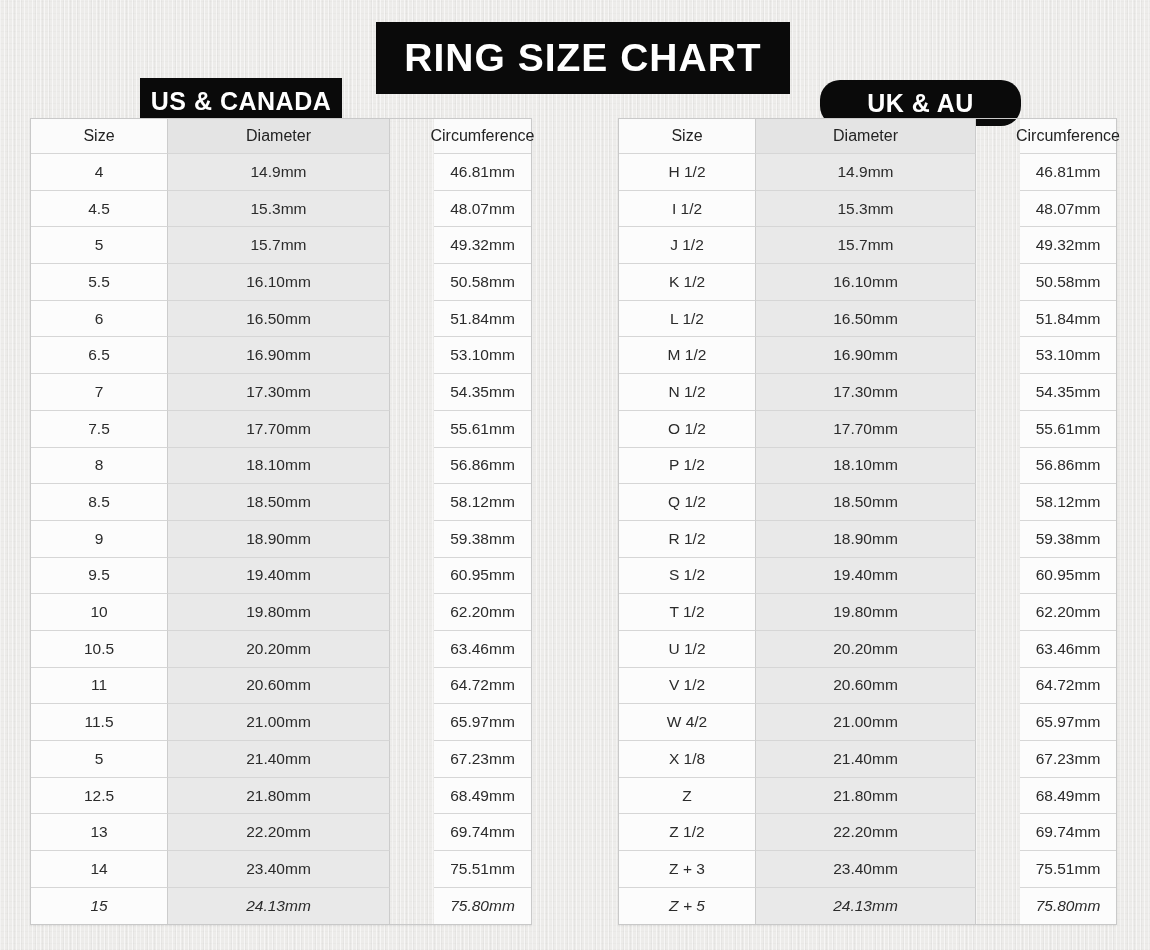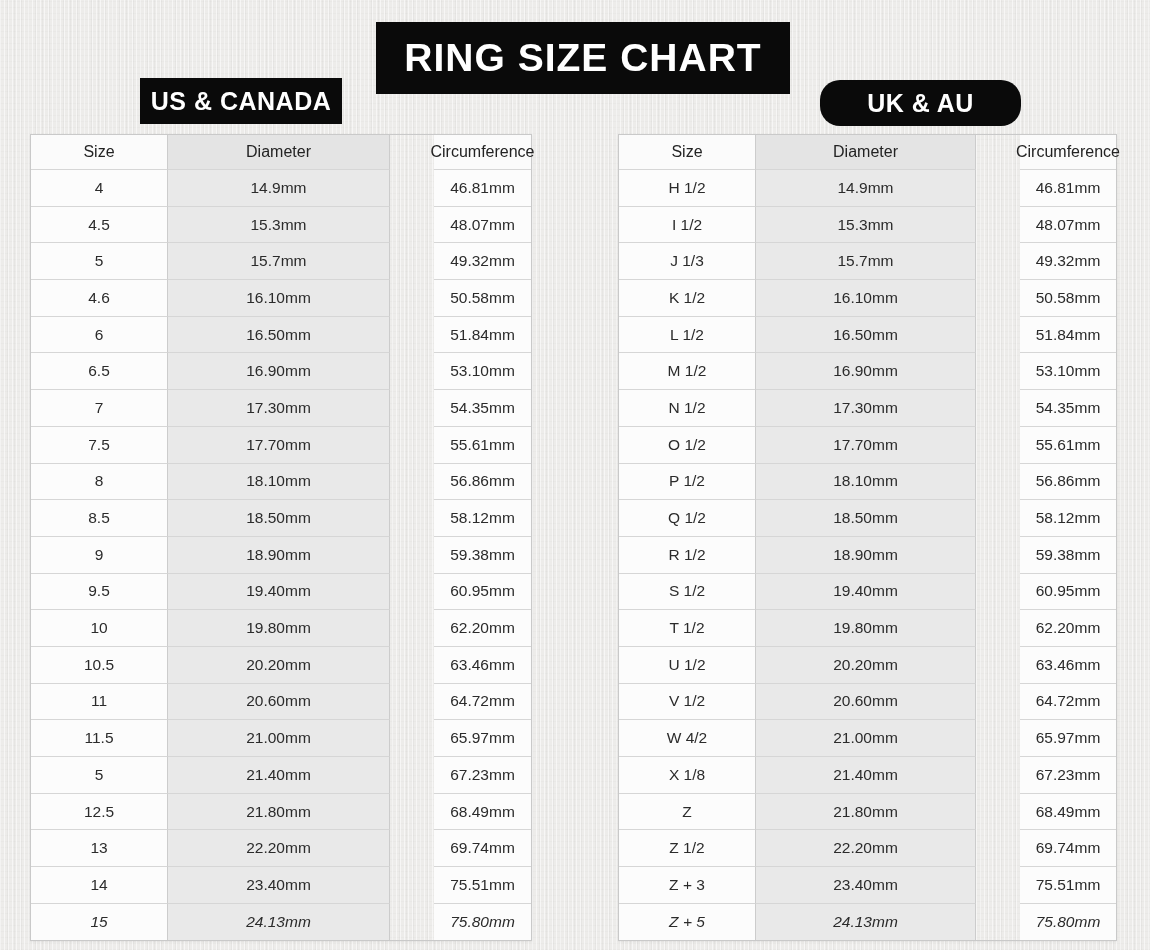--- a/index.html
+++ b/index.html
@@ -28,21 +28,21 @@
   .title-banner {
     left: 376px; top: 22px; width: 414px; height: 72px;
     font-size: 39px; letter-spacing: 1px;
   }
   .region-banner { height: 46px; font-size: 25px; letter-spacing: 0.5px; }
   .region-us { left: 140px; top: 78px; width: 202px; }
   .region-uk { left: 820px; top: 80px; width: 201px; border-radius: 20px; }
 
   .size-table {
     position: absolute;
-    top: 134px;
+    top: 118px;
     display: grid;
     grid-template-rows: 35px repeat(21, 36.7px);
     border: 1px solid #c9c9c9;
     box-sizing: border-box;
     box-shadow: 0 1px 2px rgba(0,0,0,0.06);
   }
   .table-us { left: 30px;  grid-template-columns: 137px 222px 141px; }
   .table-uk { left: 618px; grid-template-columns: 137px 220px 140px; }
 
   .cell {
@@ -80,21 +80,21 @@
       <div class="cell header col-circ">Circumference</div>
       <div class="cell col-size">4</div>
       <div class="cell col-dia">14.9mm</div>
       <div class="cell col-circ">46.81mm</div>
       <div class="cell col-size">4.5</div>
       <div class="cell col-dia">15.3mm</div>
       <div class="cell col-circ">48.07mm</div>
       <div class="cell col-size">5</div>
       <div class="cell col-dia">15.7mm</div>
       <div class="cell col-circ">49.32mm</div>
-      <div class="cell col-size">4.6</div>
+      <div class="cell col-size">5.5</div>
       <div class="cell col-dia">16.10mm</div>
       <div class="cell col-circ">50.58mm</div>
       <div class="cell col-size">6</div>
       <div class="cell col-dia">16.50mm</div>
       <div class="cell col-circ">51.84mm</div>
       <div class="cell col-size">6.5</div>
       <div class="cell col-dia">16.90mm</div>
       <div class="cell col-circ">53.10mm</div>
       <div class="cell col-size">7</div>
       <div class="cell col-dia">17.30mm</div>
@@ -146,21 +146,21 @@
   <div class="size-table table-uk">
       <div class="cell header col-size">Size</div>
       <div class="cell header col-dia">Diameter</div>
       <div class="cell header col-circ">Circumference</div>
       <div class="cell col-size">H 1/2</div>
       <div class="cell col-dia">14.9mm</div>
       <div class="cell col-circ">46.81mm</div>
       <div class="cell col-size">I 1/2</div>
       <div class="cell col-dia">15.3mm</div>
       <div class="cell col-circ">48.07mm</div>
-      <div class="cell col-size">J 1/3</div>
+      <div class="cell col-size">J 1/2</div>
       <div class="cell col-dia">15.7mm</div>
       <div class="cell col-circ">49.32mm</div>
       <div class="cell col-size">K 1/2</div>
       <div class="cell col-dia">16.10mm</div>
       <div class="cell col-circ">50.58mm</div>
       <div class="cell col-size">L 1/2</div>
       <div class="cell col-dia">16.50mm</div>
       <div class="cell col-circ">51.84mm</div>
       <div class="cell col-size">M 1/2</div>
       <div class="cell col-dia">16.90mm</div>

